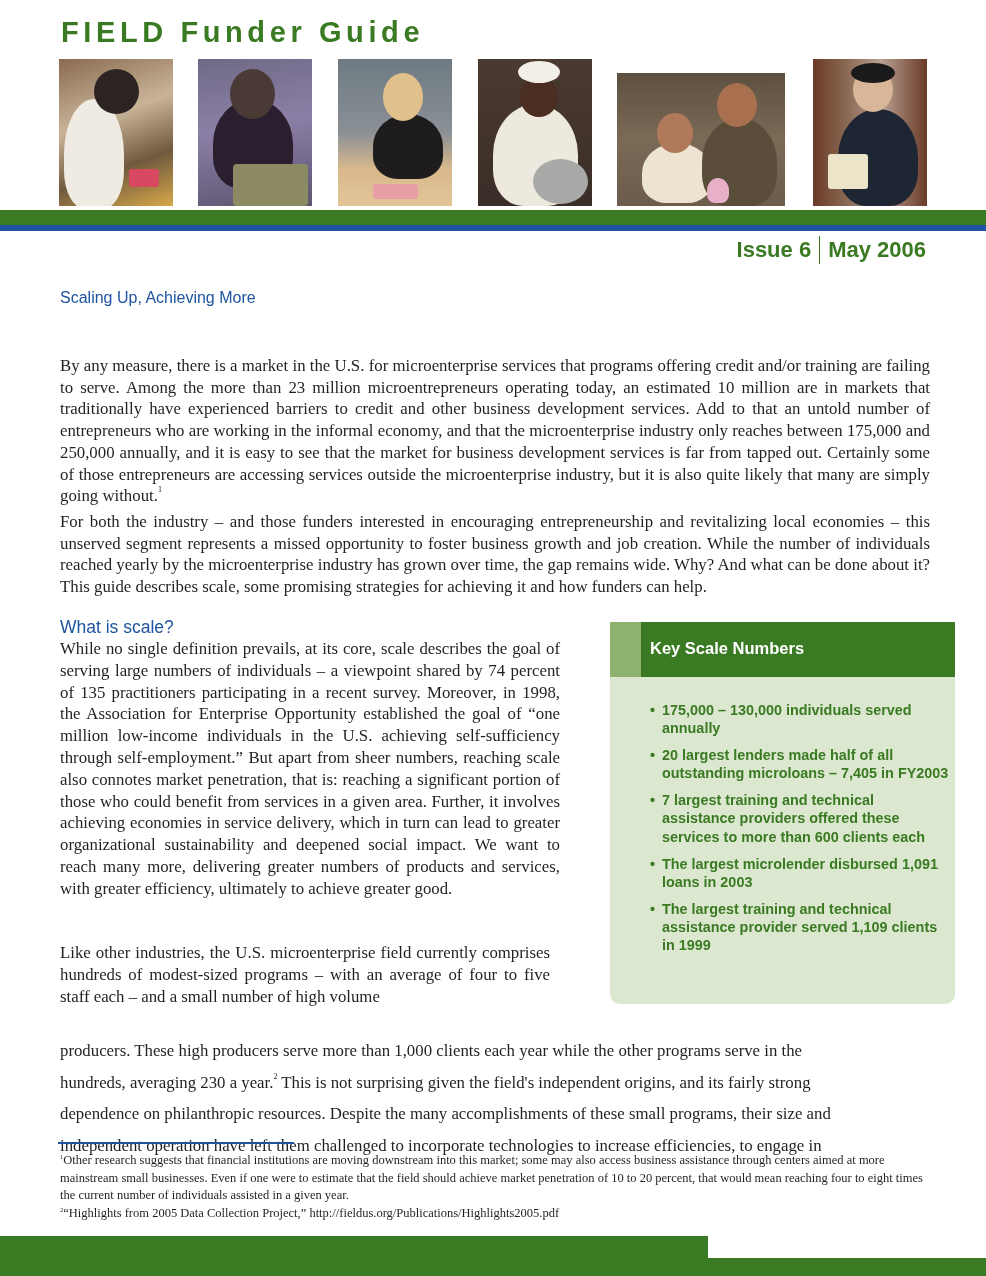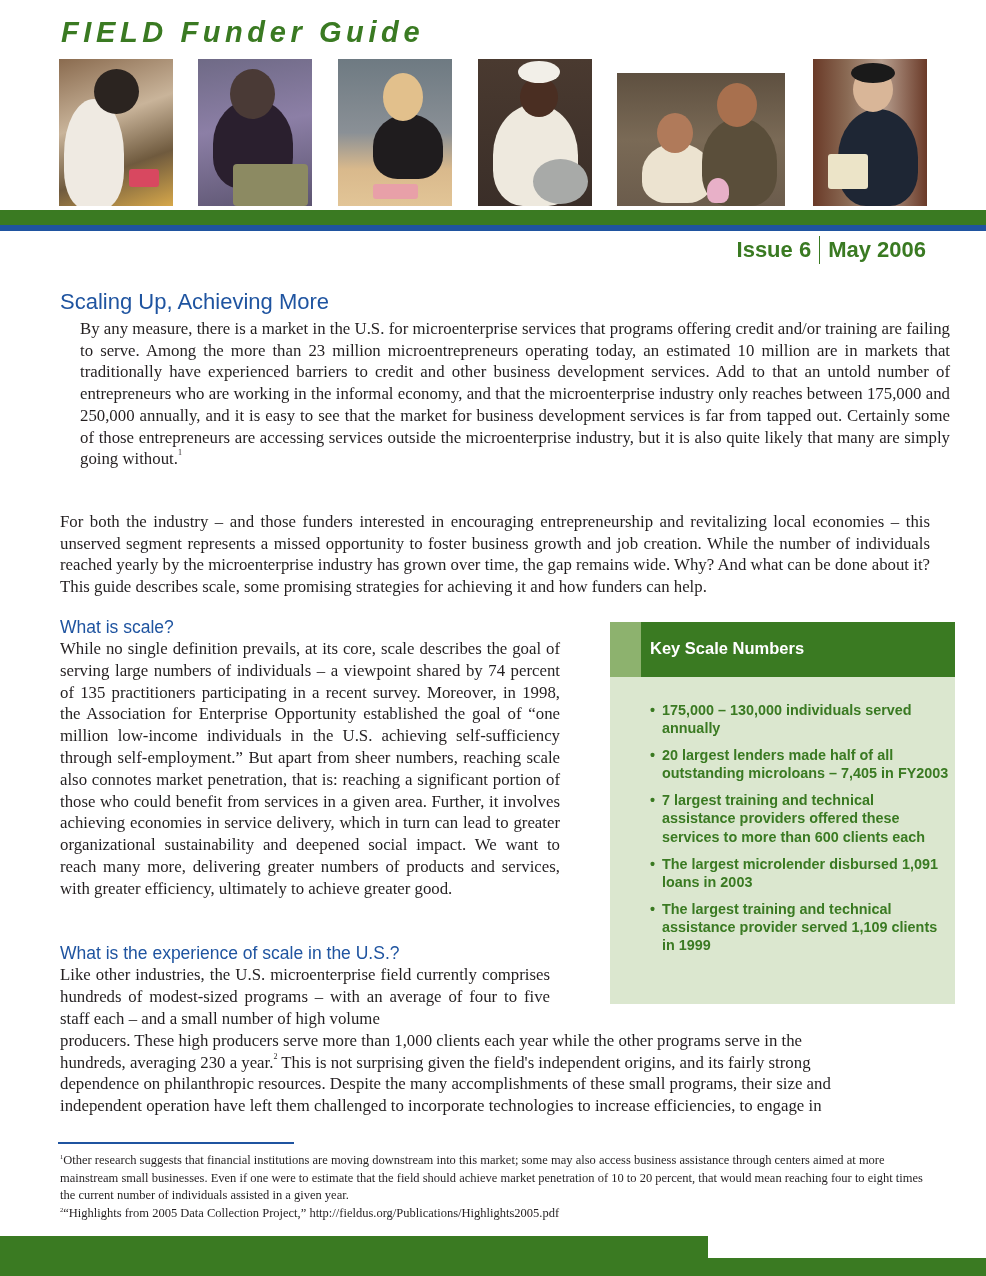--- a/index.html
+++ b/index.html
@@ -4,79 +4,79 @@
   <style>
     * { margin: 0; padding: 0; box-sizing: border-box; }
     html, body { width: 986px; height: 1276px; background: #ffffff; overflow: hidden; }
     body { position: relative; font-family: "Liberation Serif", serif; color: #231f20; }
 
     .masthead-title {
       position: absolute; left: 61px; top: 16px;
       font-family: "Liberation Sans", sans-serif; font-weight: bold;
       font-size: 29px; letter-spacing: 4.6px; color: #3a7a22;
       white-space: nowrap;
-      font-style: italic;
     }
 
     .photo { position: absolute; overflow: hidden; }
     .photo .ph-bg { position: absolute; inset: 0; }
     .photo .ph-fig { position: absolute; border-radius: 50% 50% 35% 35%; }
     .photo .ph-head { position: absolute; border-radius: 50%; }
 
     .band-green { position: absolute; left: 0; top: 210px; width: 986px; height: 15px; background: #3a7a22; }
     .band-blue  { position: absolute; left: 0; top: 225px; width: 986px; height: 6px; background: #1f54a0; }
 
     .issue {
       position: absolute; right: 60px; top: 236px;
       font-family: "Liberation Sans", sans-serif; font-weight: bold;
       font-size: 22px; color: #3a7a22; display: flex; align-items: center;
       white-space: nowrap;
     }
     .issue .sep { display: inline-block; width: 1px; height: 28px; background: #3a7a22; margin: 0 8px; }
 
     .h1 {
       position: absolute; left: 60px; top: 289px;
-      font-family: "Liberation Sans", sans-serif; font-size: 22px; color: #1f54a0;
+      font-family: "Liberation Sans", sans-serif; font-size: 16px; color: #1f54a0;
       white-space: nowrap;
     }
     .h2 {
       font-family: "Liberation Sans", sans-serif; font-size: 17.5px; color: #1f54a0;
       line-height: 22px; white-space: nowrap;
     }
 
     .para {
       position: absolute; left: 60px; width: 870px;
       font-size: 16.8px; line-height: 21.7px; text-align: justify;
     }
     .para sup, .col sup { font-size: 8px; vertical-align: 9px; line-height: 0; }
 
     .col { position: absolute; left: 60px; width: 500px; font-size: 16.8px; line-height: 21.8px; }
     .col p { text-align: justify; }
 
     .keybox {
       position: absolute; left: 610px; top: 622px; width: 345px; height: 382px;
       background: #dbe7cf;
+      border-radius: 10px;
     }
     .keybox .kb-head { position: absolute; left: 0; top: 0; width: 345px; height: 55px; background: #3a7a22; }
     .keybox .kb-tab { position: absolute; left: 0; top: 0; width: 31px; height: 55px; background: #8db26e; }
     .keybox .kb-title {
       position: absolute; left: 40px; top: 17px;
       font-family: "Liberation Sans", sans-serif; font-weight: bold; font-size: 16.5px; color: #ffffff;
       white-space: nowrap;
     }
     .keybox ul { position: absolute; left: 40px; top: 79px; width: 300px; list-style: none; }
     .keybox li {
       position: relative; padding-left: 12px; margin-bottom: 8.5px;
       font-family: "Liberation Sans", sans-serif; font-weight: bold; font-size: 14.4px;
       line-height: 18.3px; color: #3a7a22;
     }
     .keybox li .bullet { position: absolute; left: 0; top: 0; }
 
     .para-full { position: absolute; left: 60px; top: 1030px; width: 870px; font-size: 16.8px; line-height: 21.7px; }
-    .para-full .line { display: block; white-space: nowrap; }
+    .para-full .line { display: block; white-space: nowrap; margin-top: 10px; }
 
     .fn-rule { position: absolute; left: 58px; top: 1142px; width: 236px; height: 2px; background: #1f54a0; }
     .footnotes {
       position: absolute; left: 60px; top: 1152px; width: 875px;
       font-size: 12.5px; line-height: 17.5px; color: #231f20;
     }
     .footnotes .fsup { font-size: 6.5px; vertical-align: 5px; line-height: 0; }
 
     .foot-left { position: absolute; left: 0; top: 1236px; width: 708px; height: 40px; background: #3a7a22; }
     .foot-right { position: absolute; left: 708px; top: 1258px; width: 278px; height: 18px; background: #3a7a22; }
@@ -131,33 +131,32 @@
 <div class="band-blue"></div>
 
 <div class="issue">
   <span>Issue 6</span>
   <span class="sep"></span>
   <span>May 2006</span>
 </div>
 
 <div class="h1">Scaling Up, Achieving More</div>
 
-<div class="para" style="top:318px;margin-left:20px;">
+<div class="para" style="top:355px;">
   <span>By any measure, there is a market in the U.S. for microenterprise services that programs offering credit and/or training are failing to serve. Among the more than 23 million microentrepreneurs operating today, an estimated 10 million are in markets that traditionally have experienced barriers to credit and other business development services. Add to that an untold number of entrepreneurs who are working in the informal economy, and that the microenterprise industry only reaches between 175,000 and 250,000 annually, and it is easy to see that the market for business development services is far from tapped out. Certainly some of those entrepreneurs are accessing services outside the microenterprise industry, but it is also quite likely that many are simply going without.</span><sup>1</sup>
 </div>
 
 <div class="para" style="top:511px;">For both the industry – and those funders interested in encouraging entrepreneurship and revitalizing local economies – this unserved segment represents a missed opportunity to foster business growth and job creation. While the number of individuals reached yearly by the microenterprise industry has grown over time, the gap remains wide. Why? And what can be done about it? This guide describes scale, some promising strategies for achieving it and how funders can help.</div>
 
 <div class="col" style="top:616px;">
   <div class="h2">What is scale?</div>
   <p>While no single definition prevails, at its core, scale describes the goal of serving large numbers of individuals – a viewpoint shared by 74 percent of 135 practitioners participating in a recent survey. Moreover, in 1998, the Association for Enterprise Opportunity established the goal of “one million low-income individuals in the U.S. achieving self-sufficiency through self-employment.” But apart from sheer numbers, reaching scale also connotes market penetration, that is: reaching a significant portion of those who could benefit from services in a given area. Further, it involves achieving economies in service delivery, which in turn can lead to greater organizational sustainability and deepened social impact. We want to reach many more, delivering greater numbers of products and services, with greater efficiency, ultimately to achieve greater good.</p>
 </div>
 
 <div class="col" style="top:942px;width:490px;">
-  <div class="h2">What is the experience of scale in the U.S.?</div>
   <p>Like other industries, the U.S. microenterprise field currently comprises hundreds of modest-sized programs – with an average of four to five staff each – and a small number of high volume</p>
 </div>
 
 <div class="para-full">
   <span class="line">producers. These high producers serve more than 1,000 clients each year while the other programs serve in the</span>
   <span class="line"><span>hundreds, averaging 230 a year.</span><sup style="font-size:8px;vertical-align:9px;line-height:0;">2</sup><span> This is not surprising given the field's independent origins, and its fairly strong</span></span>
   <span class="line">dependence on philanthropic resources. Despite the many accomplishments of these small programs, their size and</span>
   <span class="line">independent operation have left them challenged to incorporate technologies to increase efficiencies, to engage in</span>
 </div>
 

